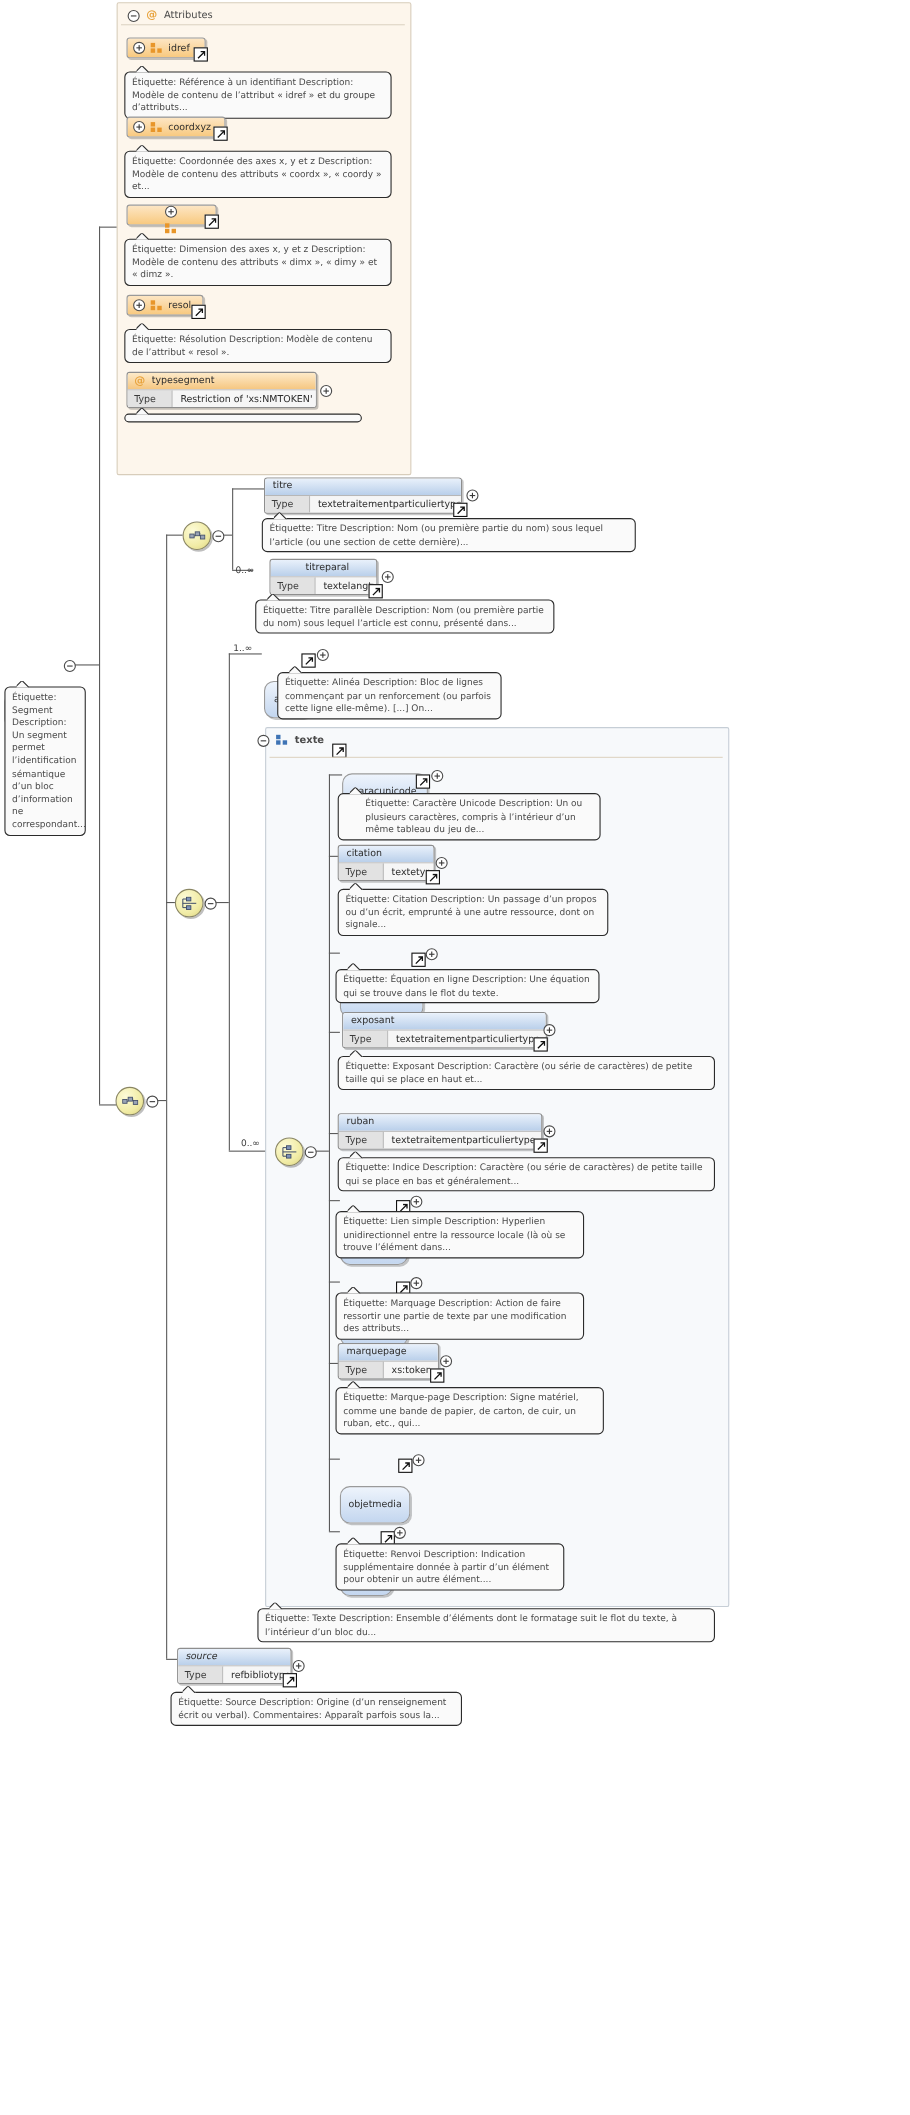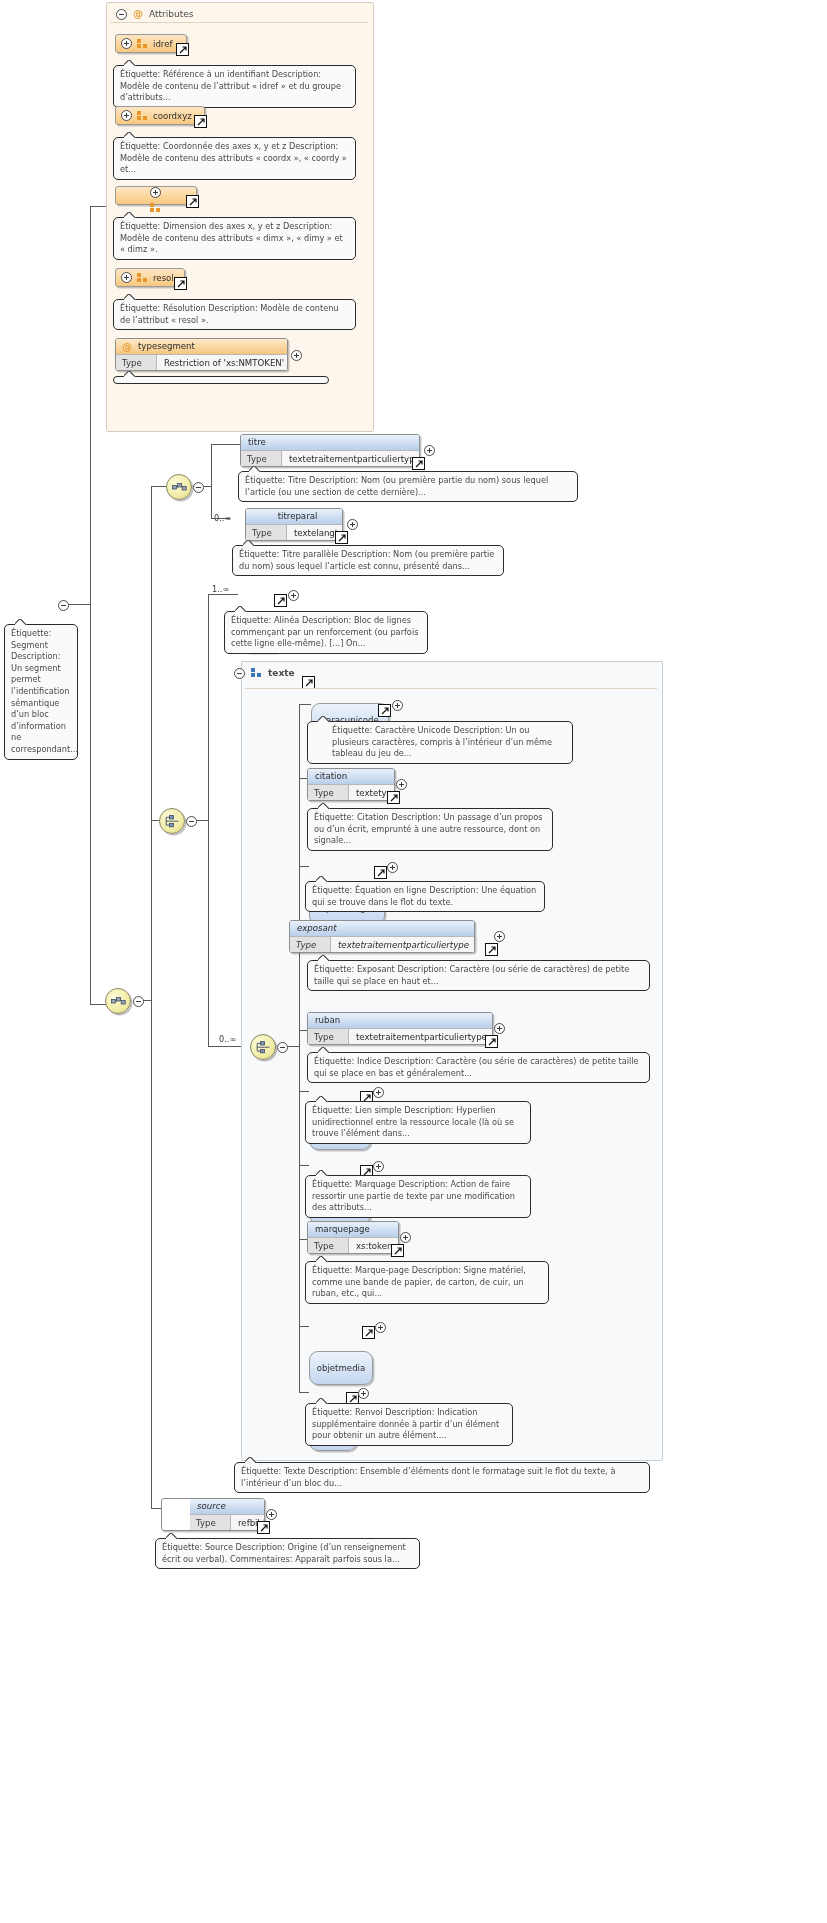--- a/index.html
+++ b/index.html
@@ -332,21 +332,21 @@
   <div class="card" style="left:212px;top:584px;">1..∞</div>
   <div class="node elem" style="left:240px;top:586px;width:44px;">
     <span>alinea</span>
   </div>
   <div class="lnkbadge" style="left:274px;top:594px;">
     <svg width="8" height="8" viewBox="0 0 8 8">
         <path d="M1 7 L7 1 M3.4 1 H7 V4.6" stroke="#111" stroke-width="1.2" fill="none"></path>
       </svg>
   </div>
   <div class="circ plus" style="position:absolute;left:288px;top:590px;"></div>
-  <div class="doc" style="left:224px;top:611px;width:204px;">
+  <div class="doc" style="left:252px;top:611px;width:204px;">
     <span class="tick"></span>
     <span>Étiquette: Alinéa Description: Bloc de lignes commençant par un renforcement (ou parfois cette ligne elle-même). [...] On...</span>
   </div>
 
   <div class="panel texte" style="left:241px;top:661px;width:420px;height:798px;"></div>
   <div class="panel-head" style="left:228px;top:664px;font-weight:bold;">
     <span class="circ"></span>
     <span class="sqicon blue">
         <i></i>
         <i></i>
@@ -376,21 +376,21 @@
   <div class="ln lnh" style="left:299px;top:704px;width:12px;"></div>
   <div class="node elem" style="left:311px;top:670px;width:78px;">
     <span>caracunicode</span>
   </div>
   <div class="lnkbadge" style="left:378px;top:704px;">
     <svg width="8" height="8" viewBox="0 0 8 8">
         <path d="M1 7 L7 1 M3.4 1 H7 V4.6" stroke="#111" stroke-width="1.2" fill="none"></path>
       </svg>
   </div>
   <div class="circ plus" style="position:absolute;left:392px;top:700px;"></div>
-  <div class="doc" style="left:307px;top:721px;width:266px;padding-left:24px;">
+  <div class="doc" style="left:307px;top:721px;width:239px;padding-left:24px;">
     <span class="tick"></span>
     <span>Étiquette: Caractère Unicode Description: Un ou plusieurs caractères, compris à l’intérieur d’un même tableau du jeu de...</span>
   </div>
 
   <div class="ln lnh" style="left:299px;top:778px;width:12px;"></div>
   <div class="tbox" style="left:307px;top:768px;width:88px;">
     <div class="t-title">
       <span>citation</span>
     </div>
     <div class="t-row">
@@ -418,21 +418,21 @@
         <path d="M1 7 L7 1 M3.4 1 H7 V4.6" stroke="#111" stroke-width="1.2" fill="none"></path>
       </svg>
   </div>
   <div class="circ plus" style="position:absolute;left:387px;top:862px;"></div>
   <div class="doc" style="left:305px;top:881px;width:240px;">
     <span class="tick"></span>
     <span>Étiquette: Équation en ligne Description: Une équation qui se trouve dans le flot du texte.</span>
   </div>
 
   <div class="ln lnh" style="left:299px;top:938px;width:10px;"></div>
-  <div class="tbox" style="left:289px;top:920px;width:186px;font-style:italic;">
+  <div class="tbox" style="left:311px;top:920px;width:186px;">
     <div class="t-title">
       <span>exposant</span>
     </div>
     <div class="t-row">
       <span class="t-lab">Type</span>
       <span class="t-val">textetraitementparticuliertype</span>
     </div>
   </div>
   <div class="lnkbadge" style="left:485px;top:943px;">
     <svg width="8" height="8" viewBox="0 0 8 8">
@@ -541,21 +541,21 @@
   <div class="doc" style="left:305px;top:1403px;width:208px;">
     <span class="tick"></span>
     <span>Étiquette: Renvoi Description: Indication supplémentaire donnée à partir d’un élément pour obtenir un autre élément....</span>
   </div>
 
   <div class="doc" style="left:234px;top:1462px;width:416px;">
     <span class="tick"></span>
     <span>Étiquette: Texte Description: Ensemble d’éléments dont le formatage suit le flot du texte, à l’intérieur d’un bloc du...</span>
   </div>
 
-  <div class="tbox italic" style="left:161px;top:1498px;width:104px;padding-left:28px;">
+  <div class="tbox italic" style="left:161px;top:1498px;width:104px;">
     <div class="t-title">
       <span>source</span>
     </div>
     <div class="t-row">
       <span class="t-lab">Type</span>
       <span class="t-val">refbibliotype</span>
     </div>
   </div>
   <div class="lnkbadge" style="left:257px;top:1521px;">
     <svg width="8" height="8" viewBox="0 0 8 8">

